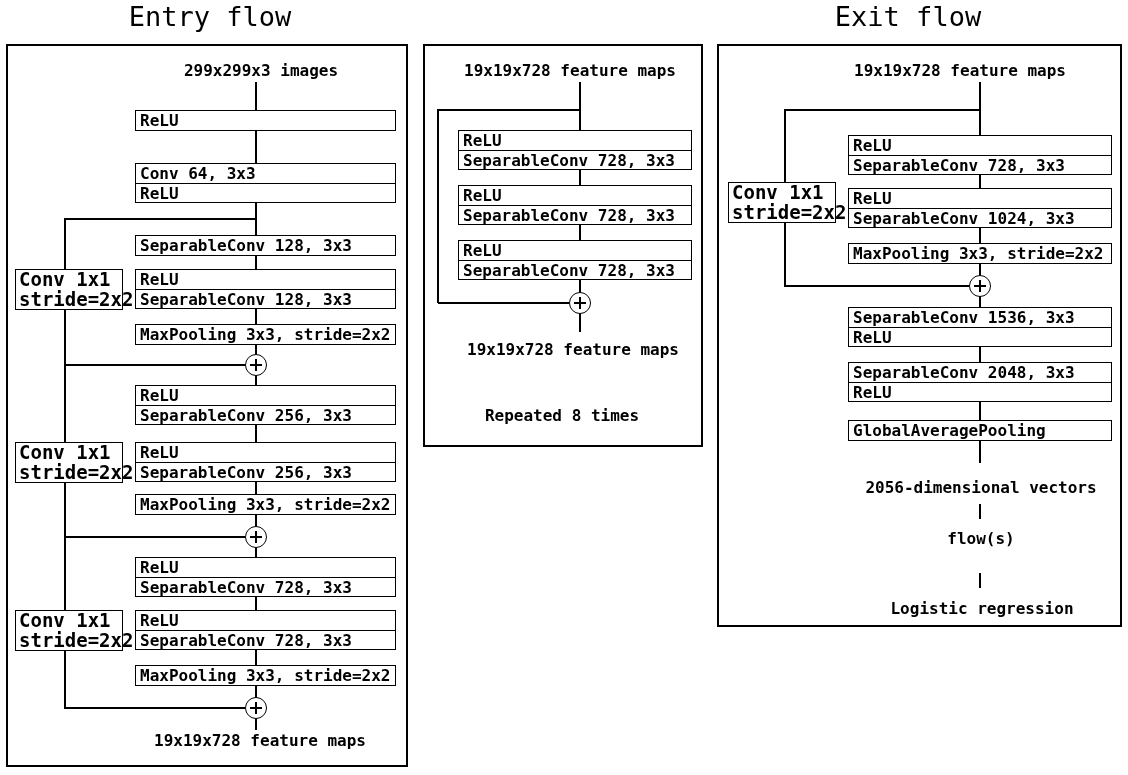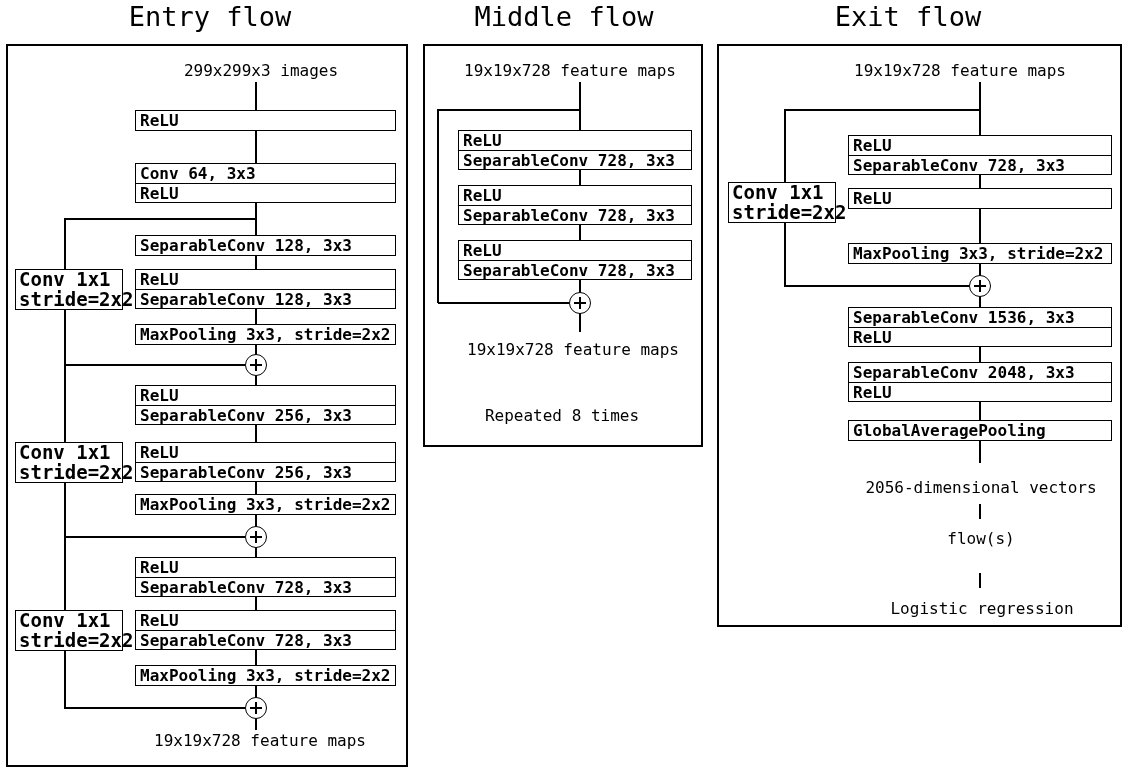--- a/index.html
+++ b/index.html
@@ -25,21 +25,21 @@
     border-top:1.5px solid #000; white-space:nowrap; overflow:hidden;
   }
   .box .row:first-child { border-top:0; }
   .sidebox {
     position:absolute; width:108px; border:1.5px solid #000; background:#fff;
     font-size:19px; font-weight:bold; line-height:19.5px; padding:0 3px;
     white-space:nowrap;
   }
   .lbl {
     position:absolute; transform:translateX(-50%);
-    font-size:16px; font-weight:normal; line-height:18px; white-space:nowrap;
+    font-size:16px; font-weight:bold; line-height:18px; white-space:nowrap;
     text-align:center;
   }
   .addc {
     position:absolute; width:22px; height:22px; border:1.5px solid #000;
     border-radius:50%; background:#fff;
   }
   .addc .ph { position:absolute; left:4px; right:4px; top:50%; margin-top:-0.75px; height:1.5px; background:#000; }
   .addc .pv { position:absolute; top:4px; bottom:4px; left:50%; margin-left:-0.75px; width:1.5px; background:#000; }
   .pipe { position:absolute; width:1.5px; height:15px; background:#000; }
 </style>
@@ -124,21 +124,20 @@
   <div class="box" style="left:135px;top:665px;width:261px">
     <div class="row">MaxPooling 3x3, stride=2x2</div>
   </div>
   <div class="addc" style="left:245px;top:697px">
       <i class="ph"></i>
       <i class="pv"></i>
     </div>
 
   <div class="lbl" style="left:260px;top:732px">19x19x728 feature maps</div>
 
-  <div class="flow-title" style="left:564px;top:2px">Middle flow</div>
   <div class="panel" style="left:423px;top:44px;width:280px;height:403px"></div>
 
   <div class="lbl" style="left:570px;top:62px">19x19x728 feature maps</div>
 
   <div class="vline" style="left:579px;top:82px;height:250px"></div>
   <div class="hline" style="left:438px;top:109px;width:142px"></div>
   <div class="vline" style="left:437px;top:109px;height:194px"></div>
   <div class="hline" style="left:438px;top:302px;width:131px"></div>
 
   <div class="box" style="left:458px;top:130px;width:234px">
@@ -170,20 +169,21 @@
   <div class="hline" style="left:785px;top:109px;width:195px"></div>
   <div class="vline" style="left:784px;top:109px;height:178px"></div>
   <div class="hline" style="left:785px;top:285px;width:184px"></div>
 
   <div class="box" style="left:848px;top:135px;width:264px">
     <div class="row">ReLU</div>
     <div class="row">SeparableConv 728, 3x3</div>
   </div>
   <div class="box" style="left:848px;top:188px;width:264px">
     <div class="row">ReLU</div>
+    <div class="row">SeparableConv 1024, 3x3</div>
   </div>
   <div class="sidebox" style="left:728px;top:182px">
     <div>Conv 1x1</div>
     <div>stride=2x2</div>
   </div>
   <div class="box" style="left:848px;top:243px;width:264px">
     <div class="row">MaxPooling 3x3, stride=2x2</div>
   </div>
   <div class="addc" style="left:969px;top:275px">
       <i class="ph"></i>

